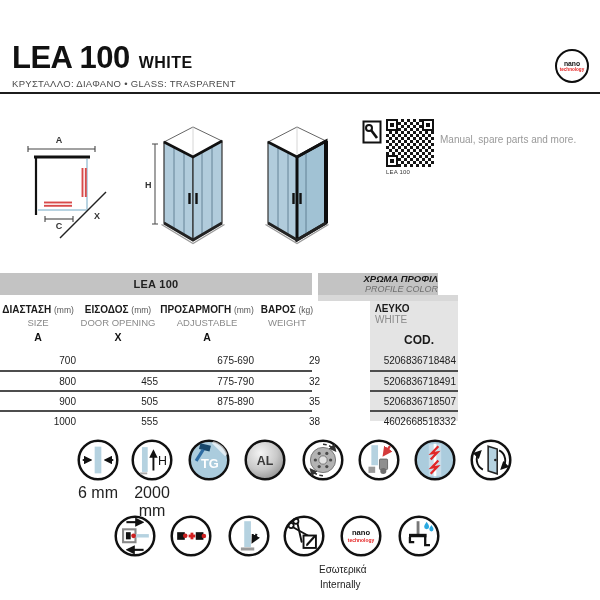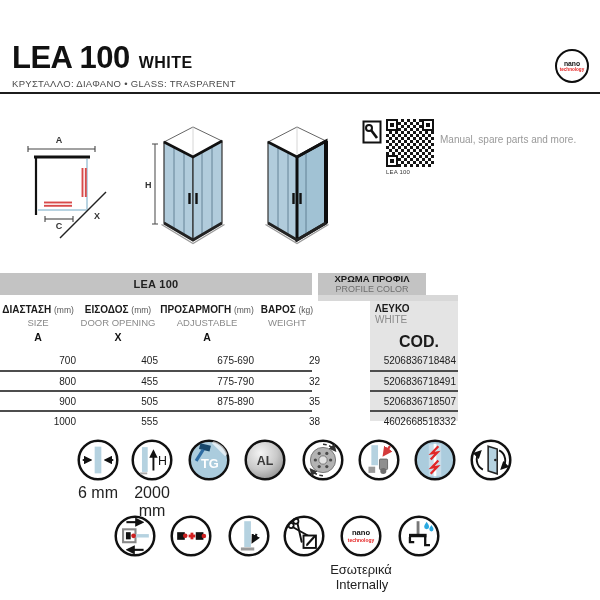--- a/index.html
+++ b/index.html
@@ -28,46 +28,46 @@
   .finder::after { content:""; position:absolute; left:2.4px; top:2.4px; width:3.5px; height:3.5px; background:#111; }
   .f-tl { left:0; top:0; } .f-tr { right:0; top:0; } .f-bl { left:0; bottom:0; }
   .qr-caption { left:386px; top:169px; font-size:6px; color:#333; letter-spacing:0.2px; }
   .qr-head-gr { left:440px; top:120px; font-size:10.5px; font-weight:700; color:#222; }
   .qr-head-en { left:440px; top:134px; font-size:10px; color:#999; }
 
   
   .band { background:#c3c3c3; }
   .band-l { left:0; top:273px; width:312px; height:22px; text-align:center;
     font-size:11px; font-weight:700; color:#222; line-height:22px; letter-spacing:0.3px; }
-  .band-r { left:318px; top:273px; width:108px; height:22px; text-align:center; }
+  .band-r { left:318px; top:273px; width:120px; height:22px; text-align:right;font-style:italic; }
   .band-r .l1 { font-size:9.5px; font-weight:700; color:#1a1a1a; line-height:11px; }
   .band-r .l2 { font-size:9px; color:#6f6f6f; line-height:10px; }
   .band-strip { left:318px; top:295px; width:140px; height:6px; background:#d8d8d8; }
   .cod-box { left:370px; top:301px; width:88px; height:120px; background:#e4e4e4; }
   .colh { top:302px; text-align:center; }
   .colh .gl { font-size:10px; line-height:15px; color:#1a1a1a; }
   .colh .gr { font-weight:700; }
   .colh .unit { font-size:8.5px; color:#555; font-weight:400; }
   .colh .en { font-size:9.5px; line-height:10px; color:#8a8a8a; }
   .c1 { left:0; width:76px; } .c2 { left:78px; width:80px; }
   .c3 { left:160px; width:94px; } .c4 { left:254px; width:66px; }
   .c5 { left:372px; width:84px; }
   .sym { top:331px; height:13px; line-height:13px; text-align:center;
     font-size:10.5px; font-weight:700; color:#111; }
   .cell { height:19px; line-height:19px; font-size:10px; color:#1c1c1c; text-align:right; }
   .sep { height:2px; background:#4d4d4d; }
   .sep-l { left:0; width:312px; } .sep-r { left:370px; width:88px; }
   .leuko { left:375px; top:303px; font-size:10px; font-weight:700; color:#1a1a1a; }
   .white-en { left:375px; top:314px; font-size:10px; color:#8a8a8a; }
   .cod-label { left:380px; top:333px; width:78px; text-align:center;
-    font-size:16px; font-weight:700; color:#1a1a1a; }
+    font-size:12px; font-weight:700; color:#1a1a1a; }
 
   
   .ic-label { font-size:16px; color:#222; text-align:center; }
-  .cap { width:84px; text-align:center; font-size:13px; color:#222; line-height:15px; }
+  .cap { width:84px; text-align:left; font-size:10px; color:#222; line-height:15px; }
 </style>
 </head>
 <body>
 
 <div class="page">
 
   <svg width="0" height="0" class="abs" aria-hidden="true">
     <defs>
       <marker id="ah-k" viewBox="0 0 10 10" refX="7" refY="5" markerWidth="4.4" markerHeight="4.4" orient="auto">
           <path d="M0 0 L10 5 L0 10 Z" fill="#111"></path>
@@ -213,21 +213,20 @@
 
   <div class="abs sym c1">A</div>
   <div class="abs sym c2">X</div>
   <div class="abs sym c3">A</div>
 
   <div class="abs leuko">ΛΕΥΚΟ</div>
   <div class="abs white-en">WHITE</div>
   <div class="abs cod-label">COD.</div>
 
   <div class="abs cell c1" style="top:351px">700</div>
-  <div class="abs cell c2" style="top:351px">405</div>
   <div class="abs cell c3" style="top:351px">675-690</div>
   <div class="abs cell c4" style="top:351px">29</div>
   <div class="abs cell c5" style="top:351px">5206836718484</div>
   <div class="abs sep sep-l" style="top:370px"></div>
   <div class="abs sep sep-r" style="top:370px"></div>
 
   <div class="abs cell c1" style="top:372px">800</div>
   <div class="abs cell c2" style="top:372px">455</div>
   <div class="abs cell c3" style="top:372px">775-790</div>
   <div class="abs cell c4" style="top:372px">32</div>

